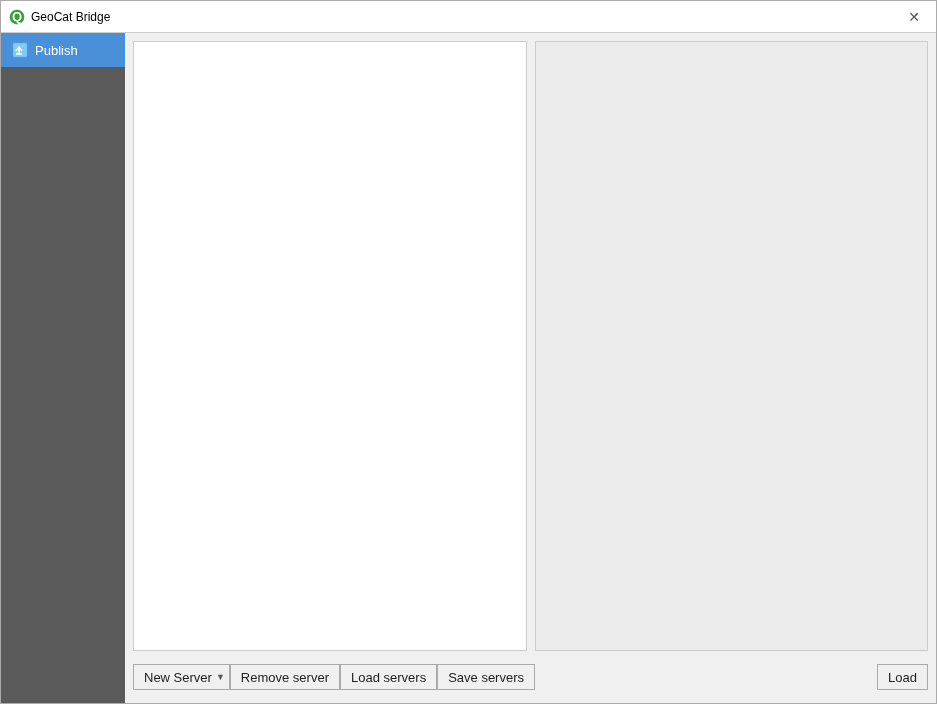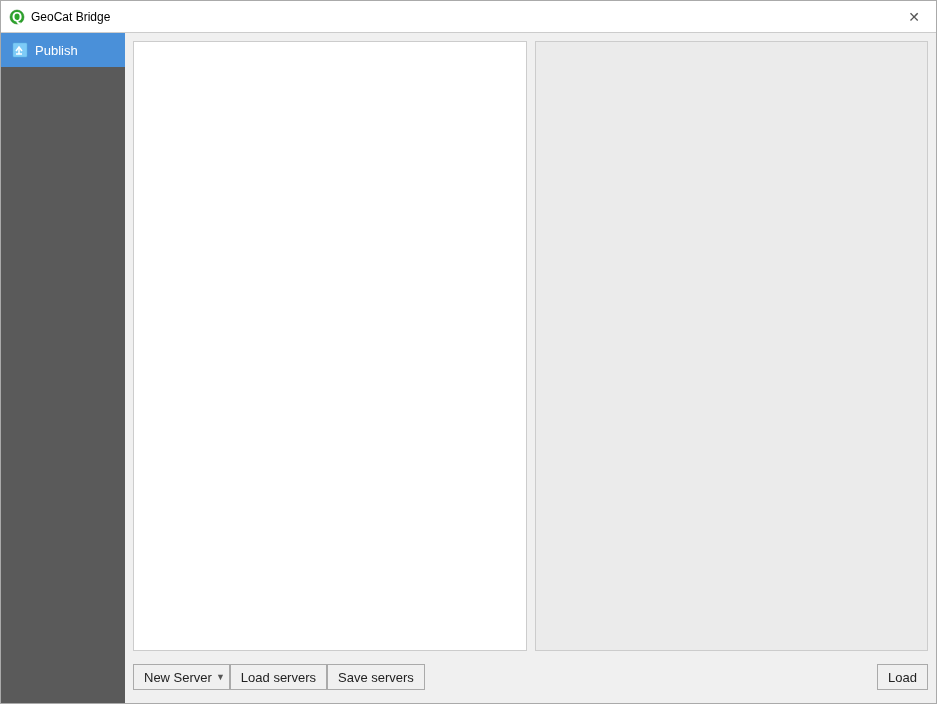--- a/index.html
+++ b/index.html
@@ -208,20 +208,23 @@
         <div class="panel-right"></div>
       </div>
 
       <div class="bottom-bar">
 
         <button class="btn btn-dropdown">
           <span>New Server</span>
           <span class="dropdown-arrow">▼</span>
         </button>
 
+        <button class="btn">
+          <span>Remove server</span>
+        </button>
 
         <button class="btn">
           <span>Load servers</span>
         </button>
 
         <button class="btn">
           <span>Save servers</span>
         </button>
 
         <div class="spacer"></div>

